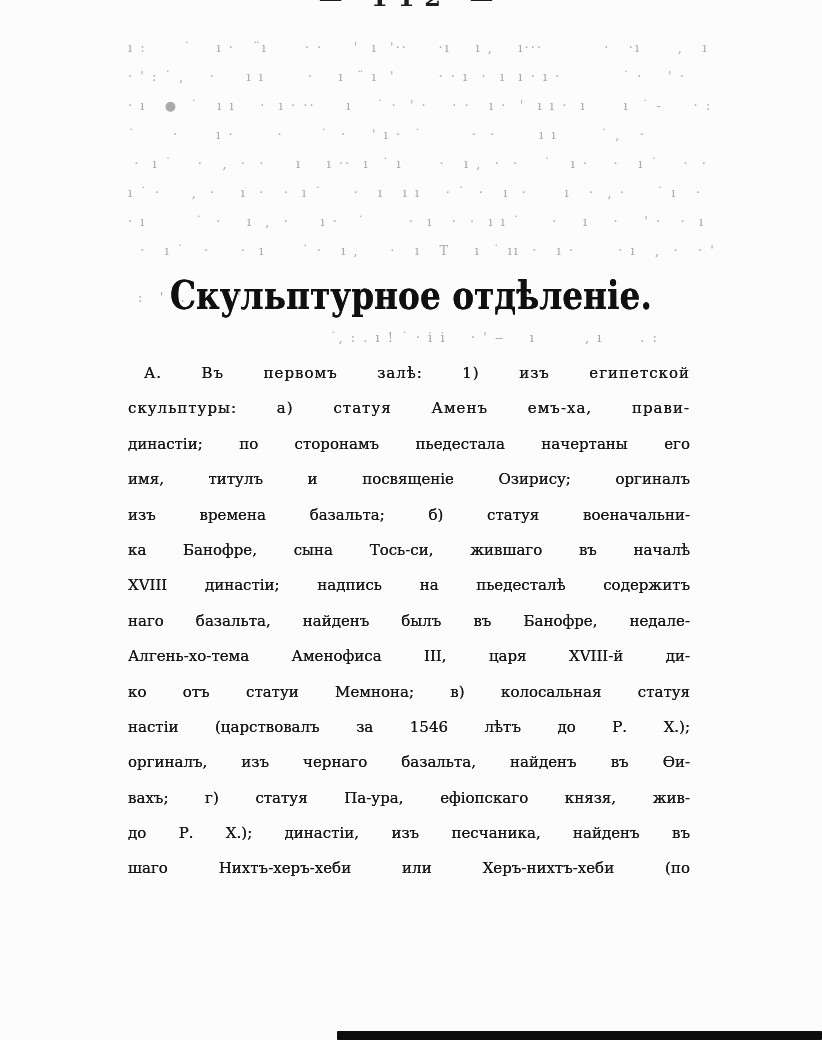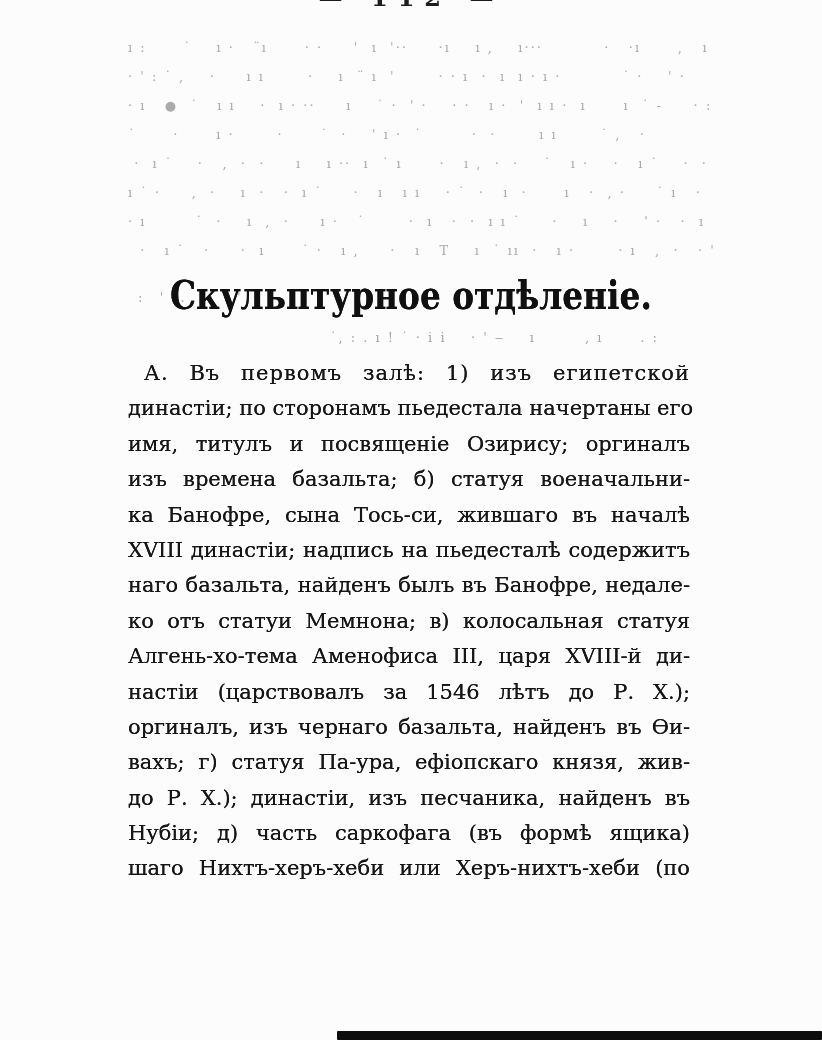--- a/index.html
+++ b/index.html
@@ -99,21 +99,21 @@
   .body-text {
     position: absolute;
     top: 356px;
     left: 128px;
     width: 562px;
   }
   .body-line {
     width: 562px;
     height: 35.4px;
     line-height: 35.4px;
-    font-size: 21px;
+    font-size: 15px;
     text-align: justify;
     text-align-last: justify;
     white-space: nowrap;
     text-shadow: 0 0 0.5px #1a1a1a;
   }
   .body-line.first {
     padding-left: 16px;
     width: 546px;
     letter-spacing: 1px;
   }
@@ -153,31 +153,31 @@
   </div>
 
   <div class="heading-row">
     <span class="heading-ghost-left">:  '  .   · ' '</span>
     <span class="page-heading">Скульптурное отдѣленіе.</span>
   </div>
   <div class="heading-ghost-below">˙, : . ı ! ˙ · i i    · ' ‒    ı        , ı      . :</div>
 
   <div class="body-text">
     <div class="body-line first spread">А. Въ первомъ залѣ: 1) изъ египетской</div>
+    <div class="body-line spread">скульптуры: а) статуя Аменъ емъ-ха, прави-</div>
     <div class="body-line">династіи; по сторонамъ пьедестала начертаны его</div>
     <div class="body-line">имя, титулъ и посвященіе Озирису; оргиналъ</div>
     <div class="body-line">изъ времена базальта; б) статуя военачальни-</div>
     <div class="body-line">ка Банофре, сына Тось-си, жившаго въ началѣ</div>
     <div class="body-line">XVIII династіи; надпись на пьедесталѣ содержитъ</div>
     <div class="body-line">наго базальта, найденъ былъ въ Банофре, недале-</div>
+    <div class="body-line">Алгень-хо-тема Аменофиса III, царя XVIII-й ди-</div>
     <div class="body-line">ко отъ статуи Мемнона; в) колосальная статуя</div>
-    <div class="body-line">Алгень-хо-тема Аменофиса III, царя XVIII-й ди-</div>
     <div class="body-line">настіи (царствовалъ за 1546 лѣтъ до Р. Х.);</div>
     <div class="body-line">оргиналъ, изъ чернаго базальта, найденъ въ Ѳи-</div>
     <div class="body-line">вахъ; г) статуя Па-ура, ефіопскаго князя, жив-</div>
     <div class="body-line">до Р. Х.); династіи, изъ песчаника, найденъ въ</div>
-    <div class="body-line">Нубіи; д) часть саркофага (въ формѣ ящика)</div>
     <div class="body-line">шаго Нихтъ-херъ-хеби или Херъ-нихтъ-хеби (по</div>
   </div>
 
   <div class="scan-bar-bottom"></div>
 
 </div>
 
 </body></html>

